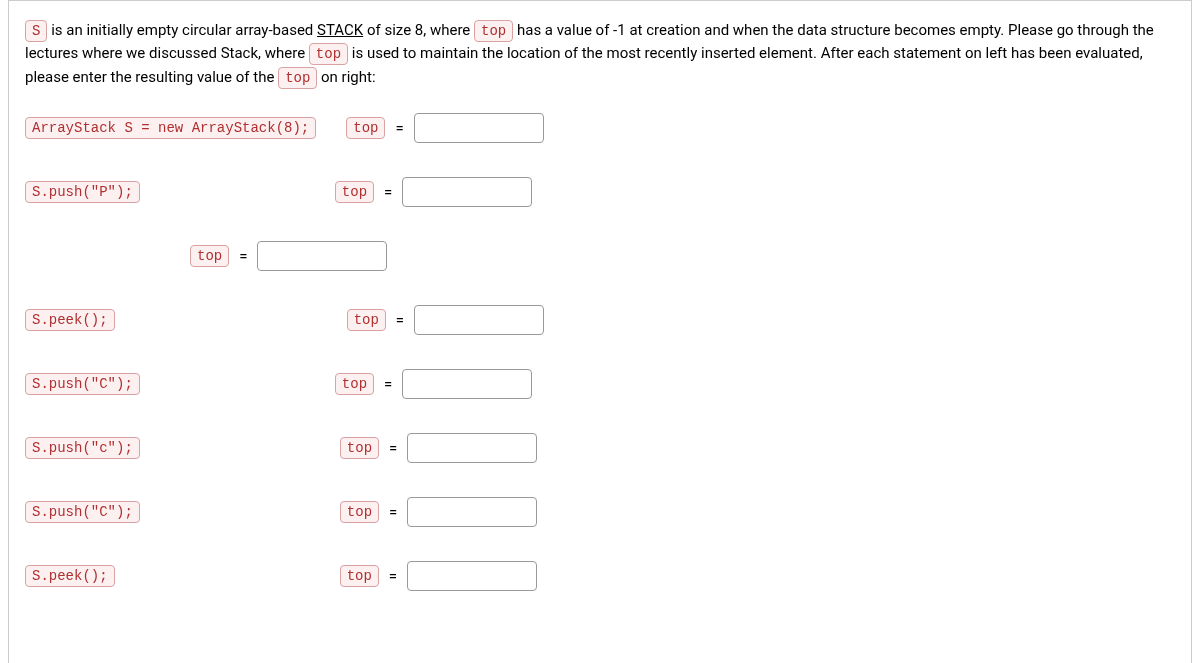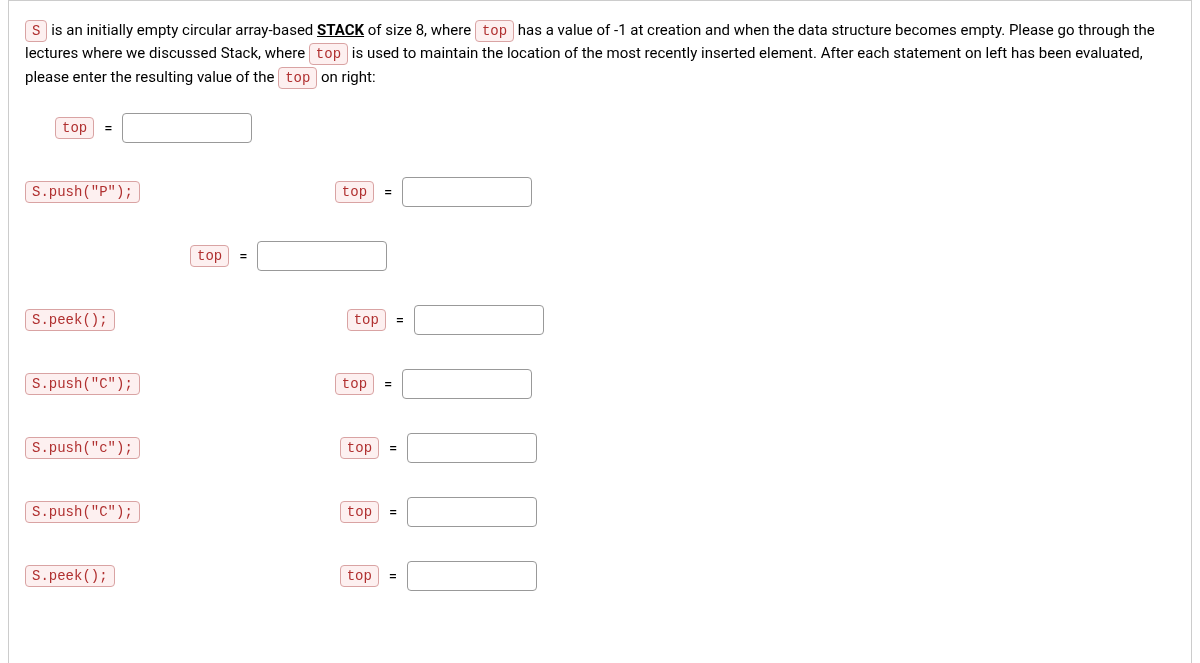--- a/index.html
+++ b/index.html
@@ -62,34 +62,34 @@
   .off0 { margin-left: 30px; }
   .off1 { margin-left: 195px; }
   .off2 { margin-left: 165px; }
   .off3 { margin-left: 232px; }
   .off4 { margin-left: 195px; }
   .off5 { margin-left: 200px; }
   .off6 { margin-left: 200px; }
   .off7 { margin-left: 225px; }
   .stack-word {
     text-decoration: underline;
-    font-weight: bold;
   }
 </style>
 </head>
 <body>
 
 <div class="page">
 
   <div class="intro">
     <span class="codebox">S</span><span> is an initially empty circular array-based </span><span class="stack-word">STACK</span><span> of size 8, where </span><span class="codebox">top</span><span> has a value of -1 at creation and when the data structure becomes empty. Please go through the lectures where we discussed Stack, where </span><span class="codebox">top</span><span> is used to maintain the location of the most recently inserted element. After each statement on left has been evaluated, please enter the resulting value of the </span><span class="codebox">top</span><span> on right:</span>
   </div>
 
   <div id="rows">
       <div class="row">
+        <div class="left"><span class="codebox">ArrayStack S = new ArrayStack(8);</span></div>
         <div class="right off0">
           <span class="codebox">top</span>
           <span class="eq">=</span>
           <input type="text" class="ans" style="">
         </div>
       </div>
       <div class="row">
         <div class="left"><span class="codebox">S.push("P");</span></div>
         <div class="right off1">
           <span class="codebox">top</span>

